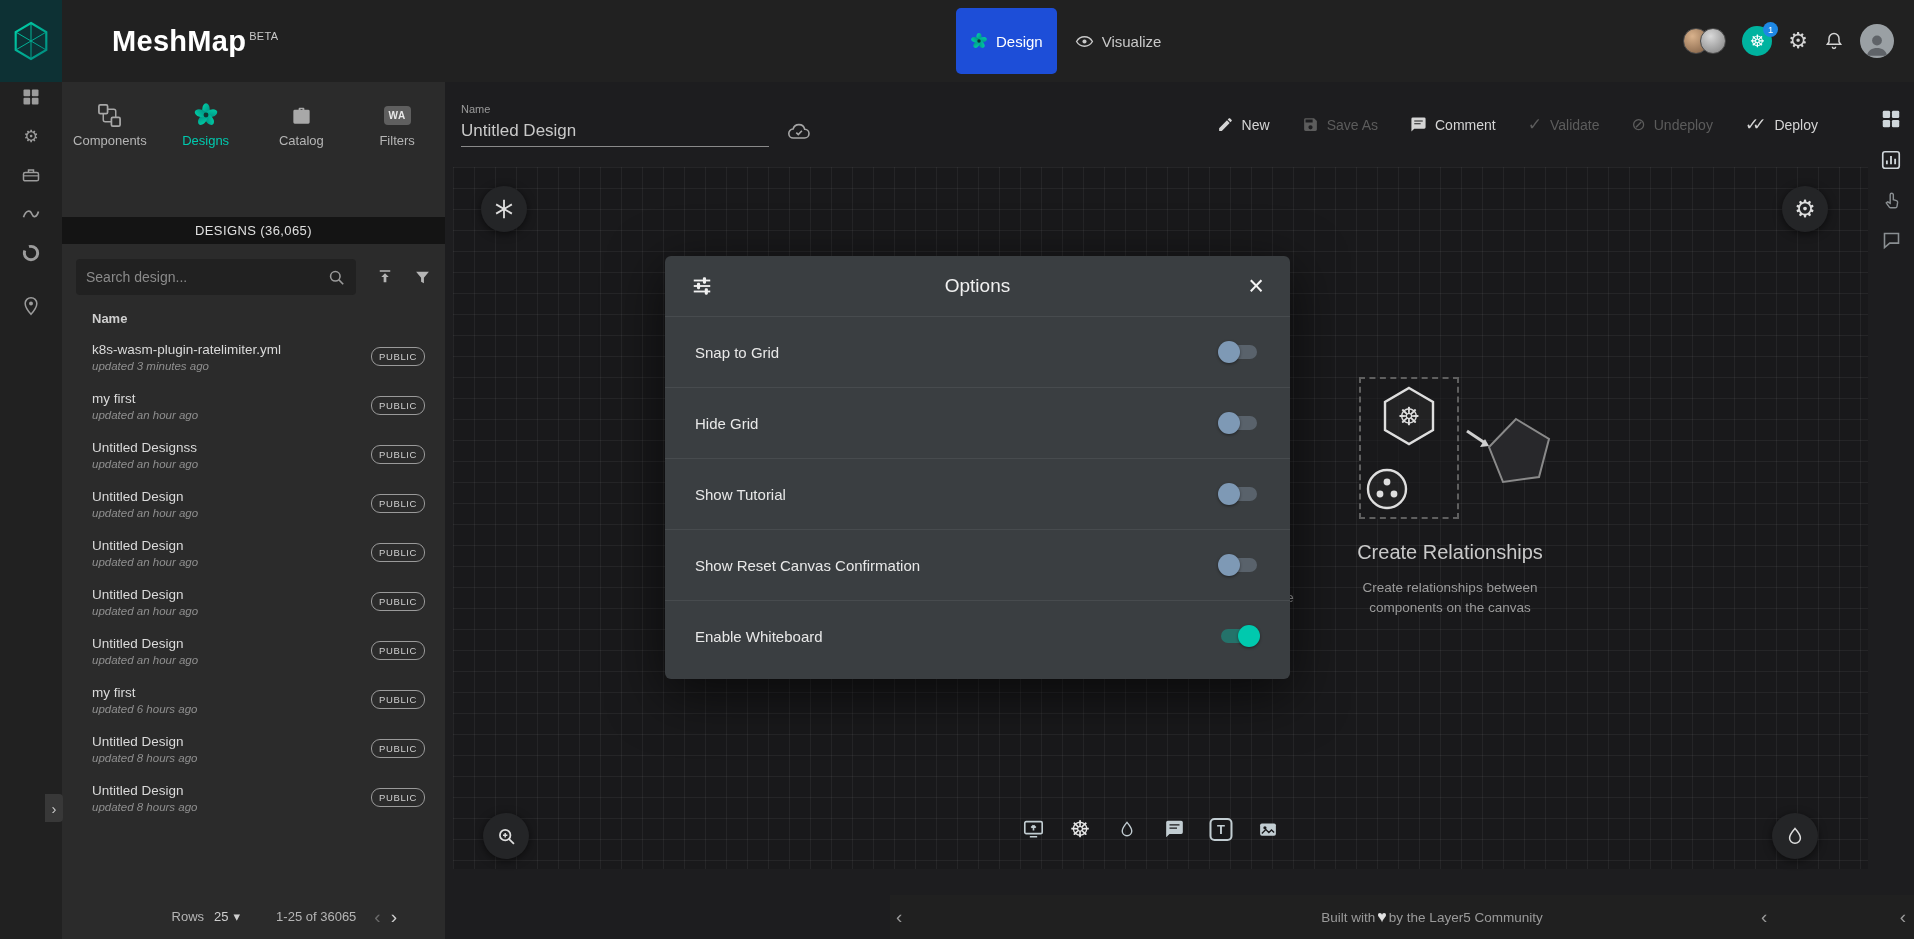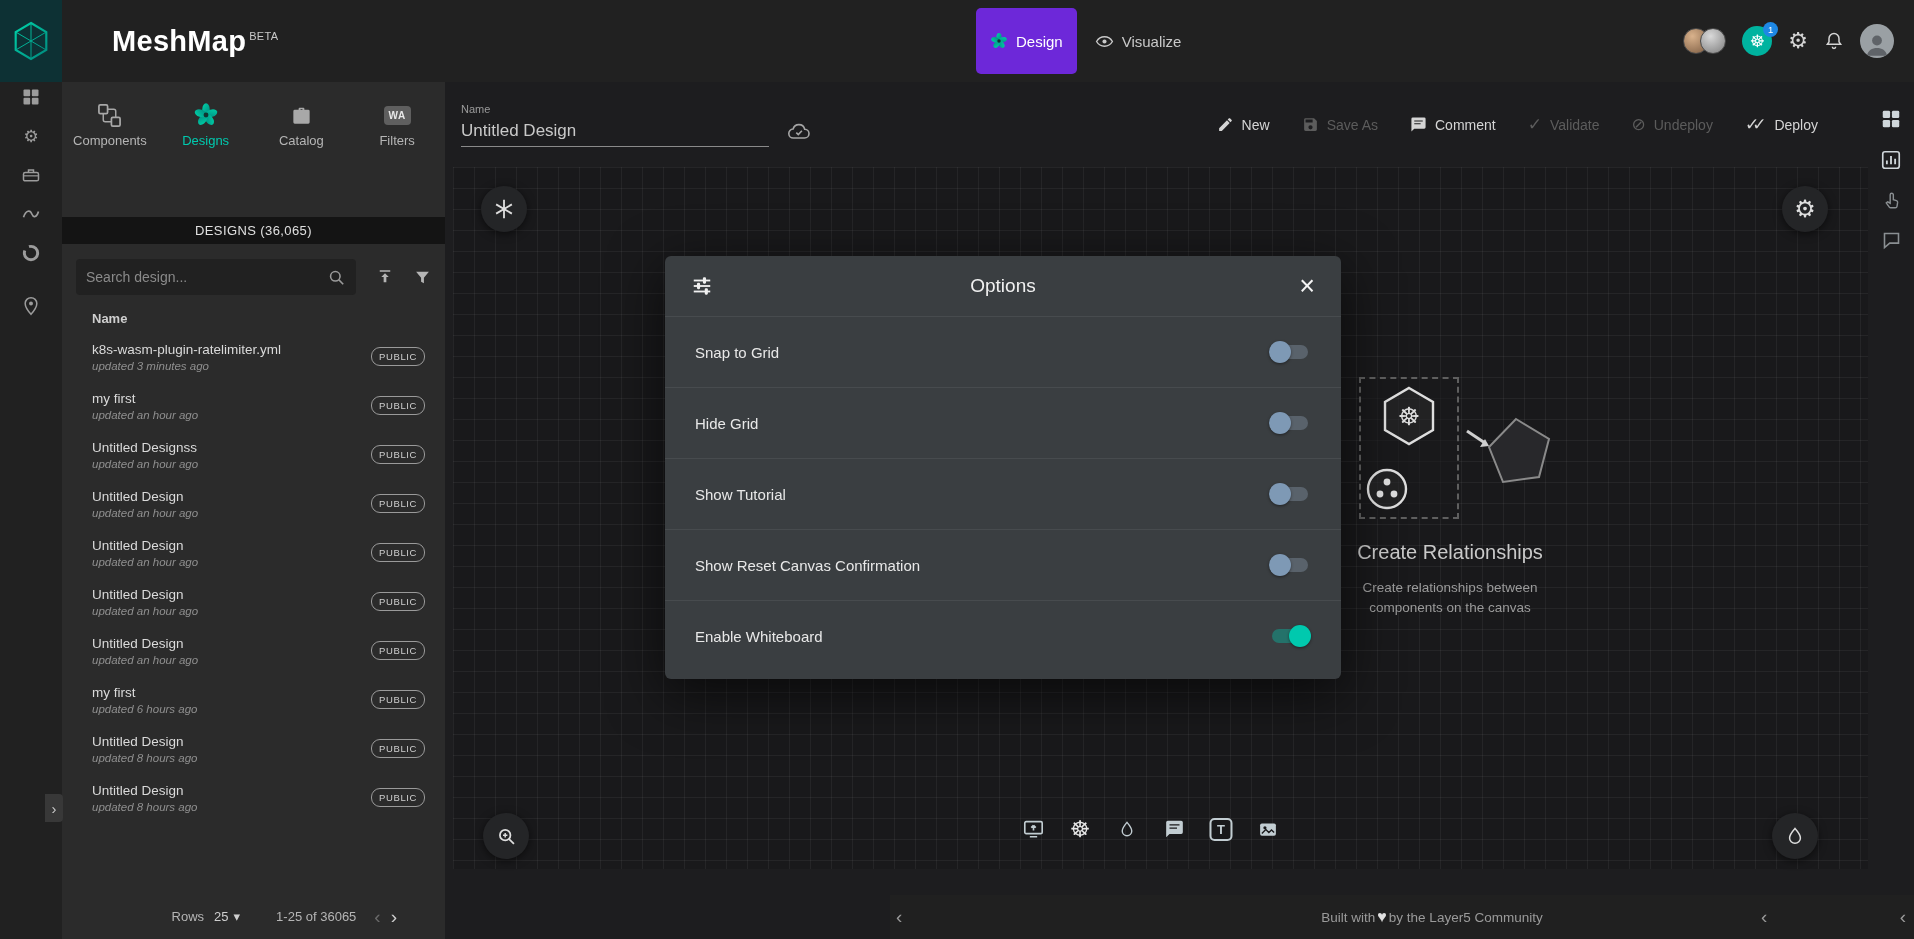--- a/index.html
+++ b/index.html
@@ -9,21 +9,21 @@
   [data-interactable="true"] { cursor:pointer; }
   #app { position:relative; width:1914px; height:939px; overflow:hidden; background:#1d1d1f; color:#e8e8e8; }
   svg { display:block; }
 
   
   .header { position:absolute; top:0; left:0; right:0; height:82px; background:#212121; display:flex; align-items:center; z-index:20; }
   .logo-box { width:62px; height:82px; background:#0d3134; display:flex; align-items:center; justify-content:center; flex:0 0 auto; }
   .brand { margin-left:50px; font-size:29px; font-weight:bold; color:#fff; letter-spacing:.3px; }
   .brand sup { font-size:11px; font-weight:normal; color:#c9c9c9; margin-left:3px; }
   .mode-switch { position:absolute; left:956px; top:0; height:82px; display:flex; align-items:center; gap:18px; }
-  .design-chip { background:#6d28d9; border-radius:5px; padding:24px 14px; display:flex; align-items:center; gap:8px; font-size:15px; color:#fff;margin-left:20px; }
+  .design-chip { background:#1d4ed8; border-radius:5px; padding:24px 14px; display:flex; align-items:center; gap:8px; font-size:15px; color:#fff; }
   .visualize-btn { display:flex; align-items:center; gap:8px; font-size:15px; color:#c9c9c9; }
   .header-right { position:absolute; right:20px; top:0; height:82px; display:flex; align-items:center; gap:16px; }
   .presence { display:flex; }
   .presence .pav { width:26px; height:26px; border-radius:50%; border:1px solid #4a4a4a; }
   .pav-a { background:radial-gradient(circle at 35% 30%, #d9b28c, #7a5a40); }
   .pav-b { background:radial-gradient(circle at 40% 30%, #d9d9d9, #7d7d7d); margin-left:-9px; }
   .context-btn { position:relative; width:30px; height:30px; border-radius:50%; background:#00B39F; display:flex; align-items:center; justify-content:center; color:#fff; font-size:17px; }
   .context-badge { position:absolute; top:-4px; right:-6px; min-width:15px; height:15px; border-radius:8px; background:#1E88E5; color:#fff; font-size:9.5px; display:flex; align-items:center; justify-content:center; padding:0 3px; }
   .hdr-glyph { font-size:22px; color:#d5d5d5; line-height:1; }
   .profile-avatar { width:34px; height:34px; border-radius:50%; background:#9aa0a4; display:flex; align-items:flex-end; justify-content:center; overflow:hidden; }
@@ -112,21 +112,21 @@
   .f-chev-left { left:0; }
   .f-chev-mid { left:865px; }
   .f-chev-right { right:2px; }
 
   
   .right-rail { position:absolute; right:0; top:82px; width:46px; display:flex; flex-direction:column; align-items:center; padding-top:26px; gap:19px; z-index:6; }
   .rr-icon { color:#cfd6da; }
   .rr-dim { color:#8a8f92; }
 
   
-  .modal { position:absolute; left:665px; top:256px; width:676px; background:#3a3e41; border-radius:6px;
+  .modal { position:absolute; left:665px; top:256px; width:625px; background:#3a3e41; border-radius:6px;
            box-shadow:0 14px 55px rgba(0,0,0,.65); z-index:100; }
   .modal-header { position:relative; height:60px; display:flex; align-items:center; padding:0 26px; }
   .modal-title { position:absolute; left:0; right:0; text-align:center; font-size:19px; color:#f0f0f0; }
   .modal-close { position:absolute; right:20px; top:0; height:60px; display:flex; align-items:center; font-size:27px; color:#f5f5f5; line-height:1; padding:0 6px; }
   .modal-row { height:71px; display:flex; align-items:center; justify-content:space-between; padding:0 30px; border-top:1px solid rgba(255,255,255,.07); }
   .opt-label { font-size:15px; color:#e8e8e8; }
   .modal-body { padding-bottom:8px; }
   .toggle { position:relative; width:42px; height:22px; flex:0 0 auto; }
   .toggle .track { position:absolute; left:3px; right:3px; top:4px; height:14px; border-radius:7px; background:#59626b; }
   .toggle .knob { position:absolute; left:0; top:0; width:22px; height:22px; border-radius:50%; background:#7E99B5; box-shadow:0 1px 3px rgba(0,0,0,.45); }

